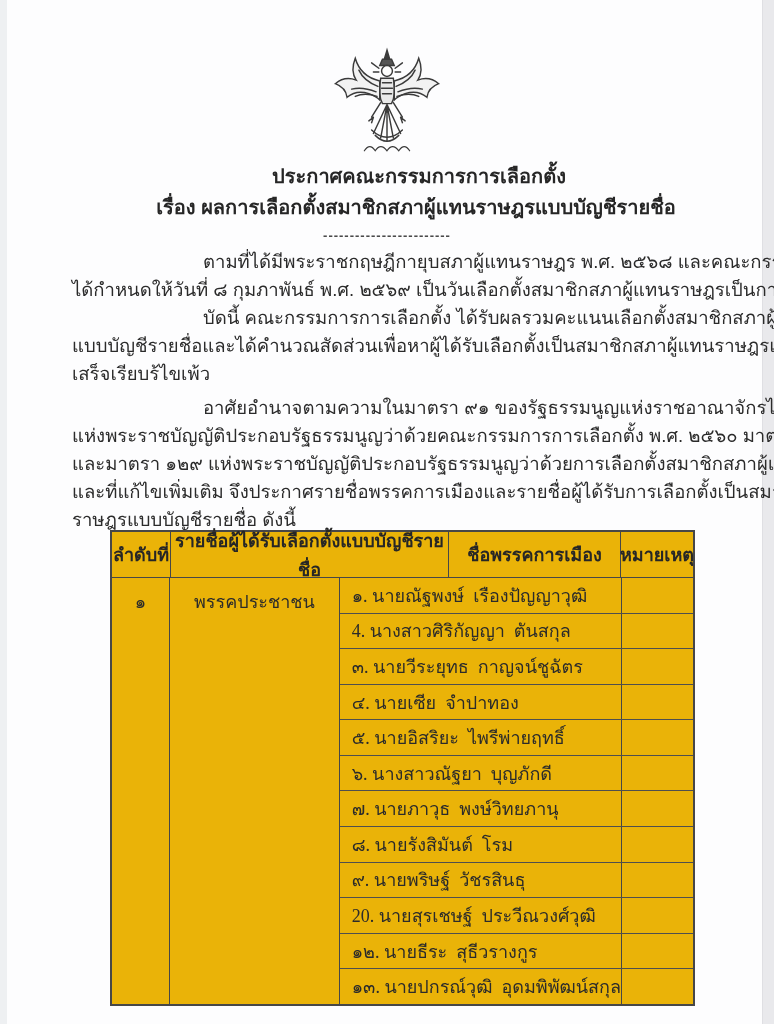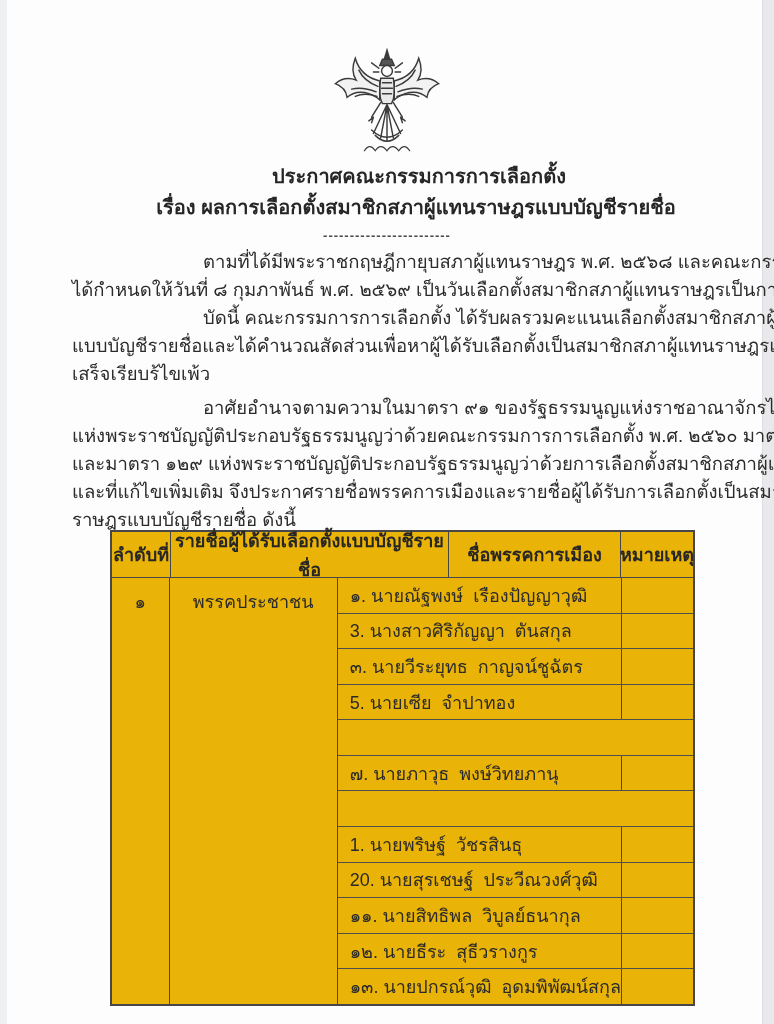--- a/index.html
+++ b/index.html
@@ -36,21 +36,21 @@
     box-sizing:border-box;border:2px solid #474747;background:#eab308;
     display:flex;flex-direction:column;font-size:18px;}
   .thead{display:flex;height:46px;box-sizing:border-box;border-bottom:1.5px solid #474747;
     font-weight:600;color:#262626;}
   .thead .cell{display:flex;align-items:center;justify-content:center;
     box-sizing:border-box;text-align:center;}
   .tbody{display:flex;flex:1;}
   .col{box-sizing:border-box;}
   .c-order{width:59px;border-right:1.2px solid #474747;}
   .c-party{width:172px;border-right:1.2px solid #474747;}
-  .c-names{flex:1;display:flex;flex-direction:column;}
+  .c-names{flex:1;display:flex;flex-direction:column;font-family:Liberation Serif, serif;}
   .c-remark-head{width:72px;}
   .cell.c-order,.cell.c-party,.cell.c-names-head{border-right:1.2px solid #474747;}
   .cell.c-names-head{flex:1;}
   .order-val,.party-val{padding-top:9px;text-align:center;font-size:18px;color:#2b2b2b;}
   .name-row{display:flex;flex:1;box-sizing:border-box;border-bottom:1px solid #4f4f4f;}
   .name-row:last-child{border-bottom:none;}
   .name-cell{flex:1;display:flex;align-items:center;padding-left:12px;
     box-sizing:border-box;border-right:1.2px solid #474747;
     white-space:pre;color:#2b2b2b;}
   .remark-cell{width:71px;box-sizing:border-box;}
@@ -124,51 +124,53 @@
     </div>
     <div class="col c-party">
       <div class="party-val">พรรคประชาชน</div>
     </div>
     <div class="col c-names">
       <div class="name-row">
           <div class="name-cell">๑. นายณัฐพงษ์  เรืองปัญญาวุฒิ</div>
           <div class="remark-cell"></div>
         </div>
       <div class="name-row">
-          <div class="name-cell">3. นางสาวศิริกัญญา  ตันสกุล</div>
+          <div class="name-cell">4. นางสาวศิริกัญญา  ตันสกุล</div>
           <div class="remark-cell"></div>
         </div>
       <div class="name-row">
           <div class="name-cell">๓. นายวีระยุทธ  กาญจน์ชูฉัตร</div>
           <div class="remark-cell"></div>
         </div>
       <div class="name-row">
-          <div class="name-cell">5. นายเซีย  จำปาทอง</div>
+          <div class="name-cell">๔. นายเซีย  จำปาทอง</div>
           <div class="remark-cell"></div>
         </div>
       <div class="name-row">
+          <div class="name-cell">๕. นายอิสริยะ  ไพรีพ่ายฤทธิ์</div>
+          <div class="remark-cell"></div>
+        </div>
+      <div class="name-row">
+          <div class="name-cell">๖. นางสาวณัฐยา  บุญภักดี</div>
           <div class="remark-cell"></div>
         </div>
       <div class="name-row">
           <div class="name-cell">๗. นายภาวุธ  พงษ์วิทยภานุ</div>
           <div class="remark-cell"></div>
         </div>
       <div class="name-row">
+          <div class="name-cell">๘. นายรังสิมันต์  โรม</div>
           <div class="remark-cell"></div>
         </div>
       <div class="name-row">
-          <div class="name-cell">1. นายพริษฐ์  วัชรสินธุ</div>
+          <div class="name-cell">๙. นายพริษฐ์  วัชรสินธุ</div>
           <div class="remark-cell"></div>
         </div>
       <div class="name-row">
           <div class="name-cell">20. นายสุรเชษฐ์  ประวีณวงศ์วุฒิ</div>
-          <div class="remark-cell"></div>
-        </div>
-      <div class="name-row">
-          <div class="name-cell">๑๑. นายสิทธิพล  วิบูลย์ธนากุล</div>
           <div class="remark-cell"></div>
         </div>
       <div class="name-row">
           <div class="name-cell">๑๒. นายธีระ  สุธีวรางกูร</div>
           <div class="remark-cell"></div>
         </div>
       <div class="name-row">
           <div class="name-cell">๑๓. นายปกรณ์วุฒิ  อุดมพิพัฒน์สกุล</div>
           <div class="remark-cell"></div>
         </div>

